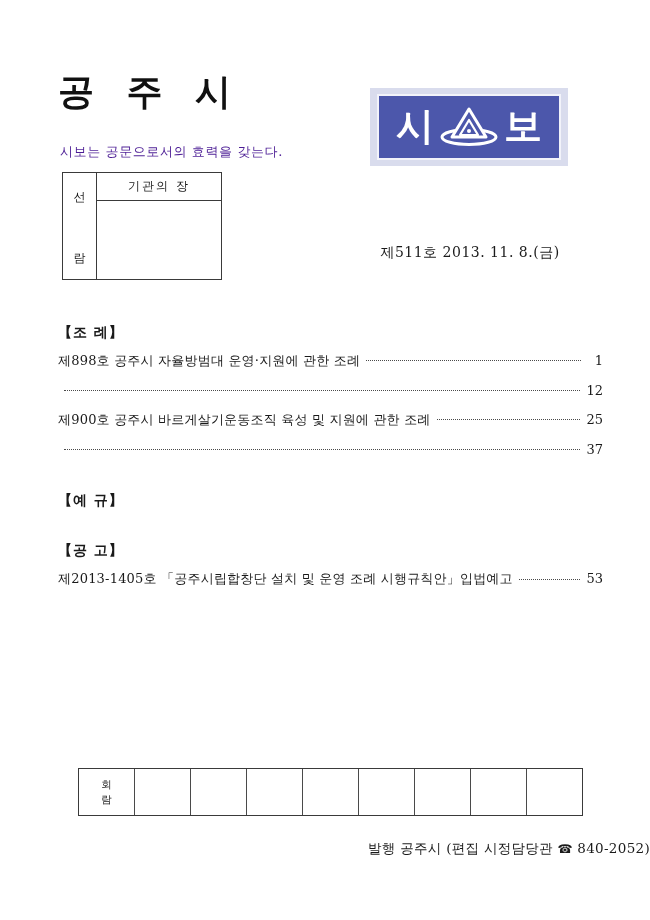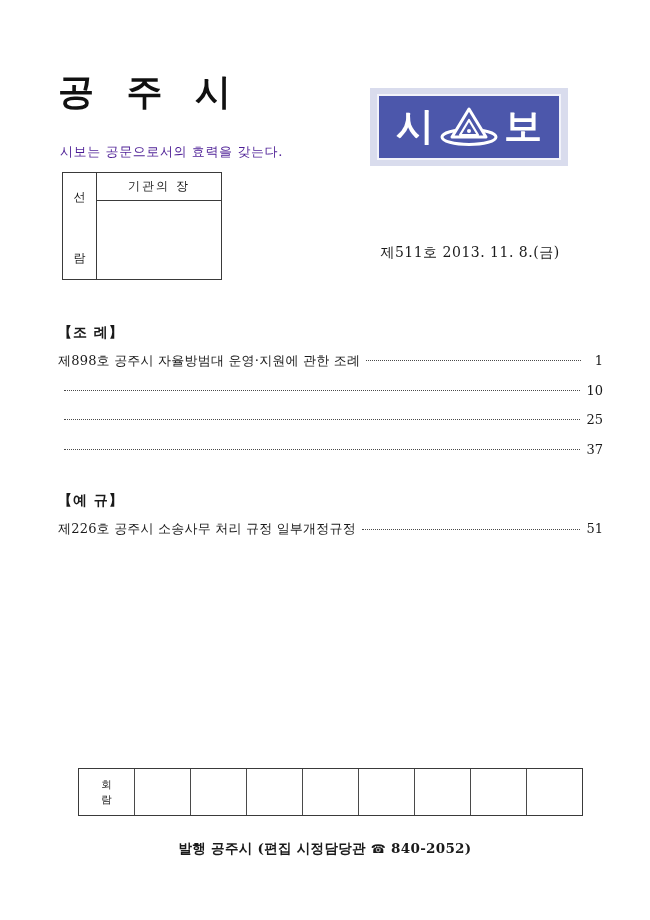--- a/index.html
+++ b/index.html
@@ -212,23 +212,23 @@
   }
   .circ-cell:last-child { border-right: none; }
   .circ-cell.label { font-size: 10.5px; }
 
   
   .footer {
     position: absolute;
     left: 0;
     top: 840px;
     width: 650px;
-    text-align: center;
+    text-align: right;
     font-size: 13.5px;
-    font-weight: bold;
+    font-weight: normal;
     letter-spacing: 0.3px;
     white-space: nowrap;
   }
   .phone-icon {
     font-family: "DejaVu Sans", "Liberation Sans", sans-serif;
     font-size: 12px;
   }
 </style>
 </head>
 <body>
@@ -272,46 +272,48 @@
     <div class="section">
       <div class="section-header">【조    례】</div>
 
       <div class="entry">
         <span class="entry-title">제898호 공주시 자율방범대 운영·지원에 관한 조례</span>
         <span class="entry-leader"></span>
         <span class="entry-page">1</span>
       </div>
       <div class="entry">
         <span class="entry-leader"></span>
-        <span class="entry-page">10</span>
-      </div>
-      <div class="entry">
+        <span class="entry-page">12</span>
+      </div>
+      <div class="entry">
+        <span class="entry-title">제900호 공주시 바르게살기운동조직 육성 및 지원에 관한 조례</span>
         <span class="entry-leader"></span>
         <span class="entry-page">25</span>
       </div>
       <div class="entry">
         <span class="entry-leader"></span>
         <span class="entry-page">37</span>
       </div>
     </div>
 
     <div class="section-gap"></div>
 
     <div class="section">
       <div class="section-header">【예    규】</div>
-      <div class="entry">
-        <span class="entry-title">제226호 공주시 소송사무 처리 규정 일부개정규정</span>
-        <span class="entry-leader"></span>
-        <span class="entry-page">51</span>
-      </div>
     </div>
 
     <div class="section-gap"></div>
 
     <div class="section">
+      <div class="section-header">【공    고】</div>
+      <div class="entry">
+        <span class="entry-title">제2013-1405호 「공주시립합창단 설치 및 운영 조례 시행규칙안」입법예고</span>
+        <span class="entry-leader"></span>
+        <span class="entry-page">53</span>
+      </div>
     </div>
 
   </div>
 
   <div class="circ-table">
     <div class="circ-cell label">
       <span>회</span>
       <span>람</span>
     </div>
     <div class="circ-cell"></div>

